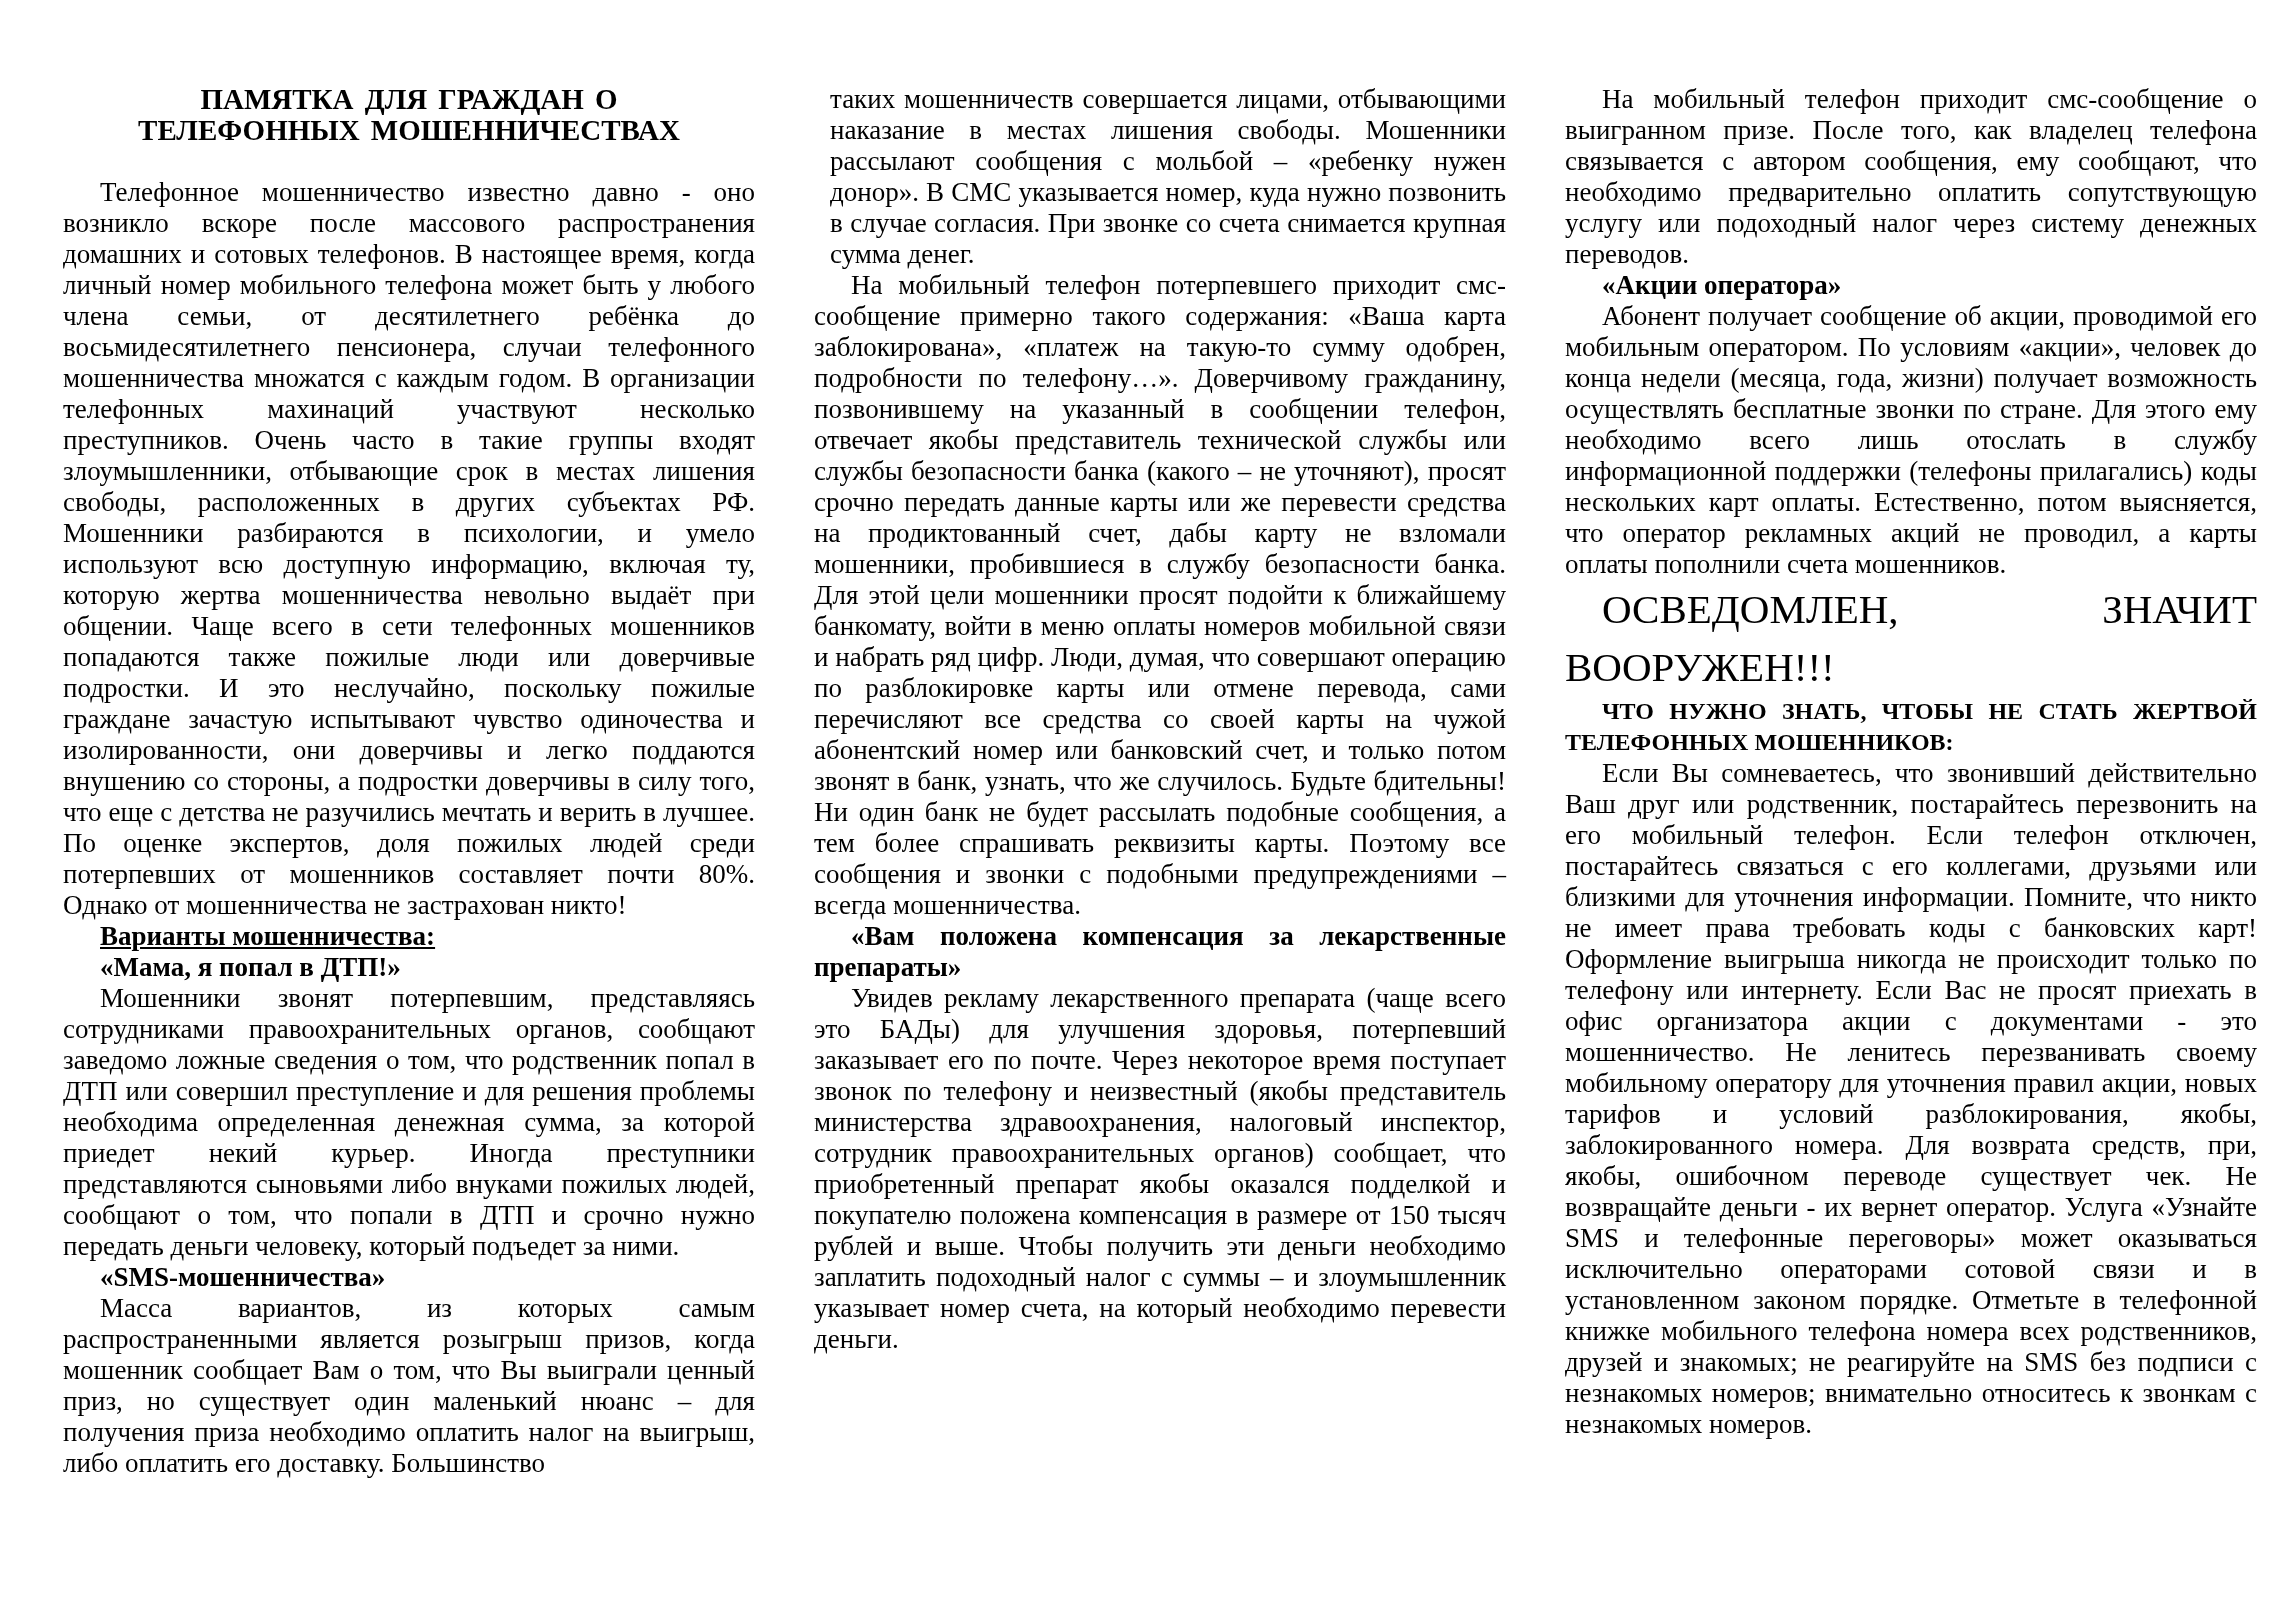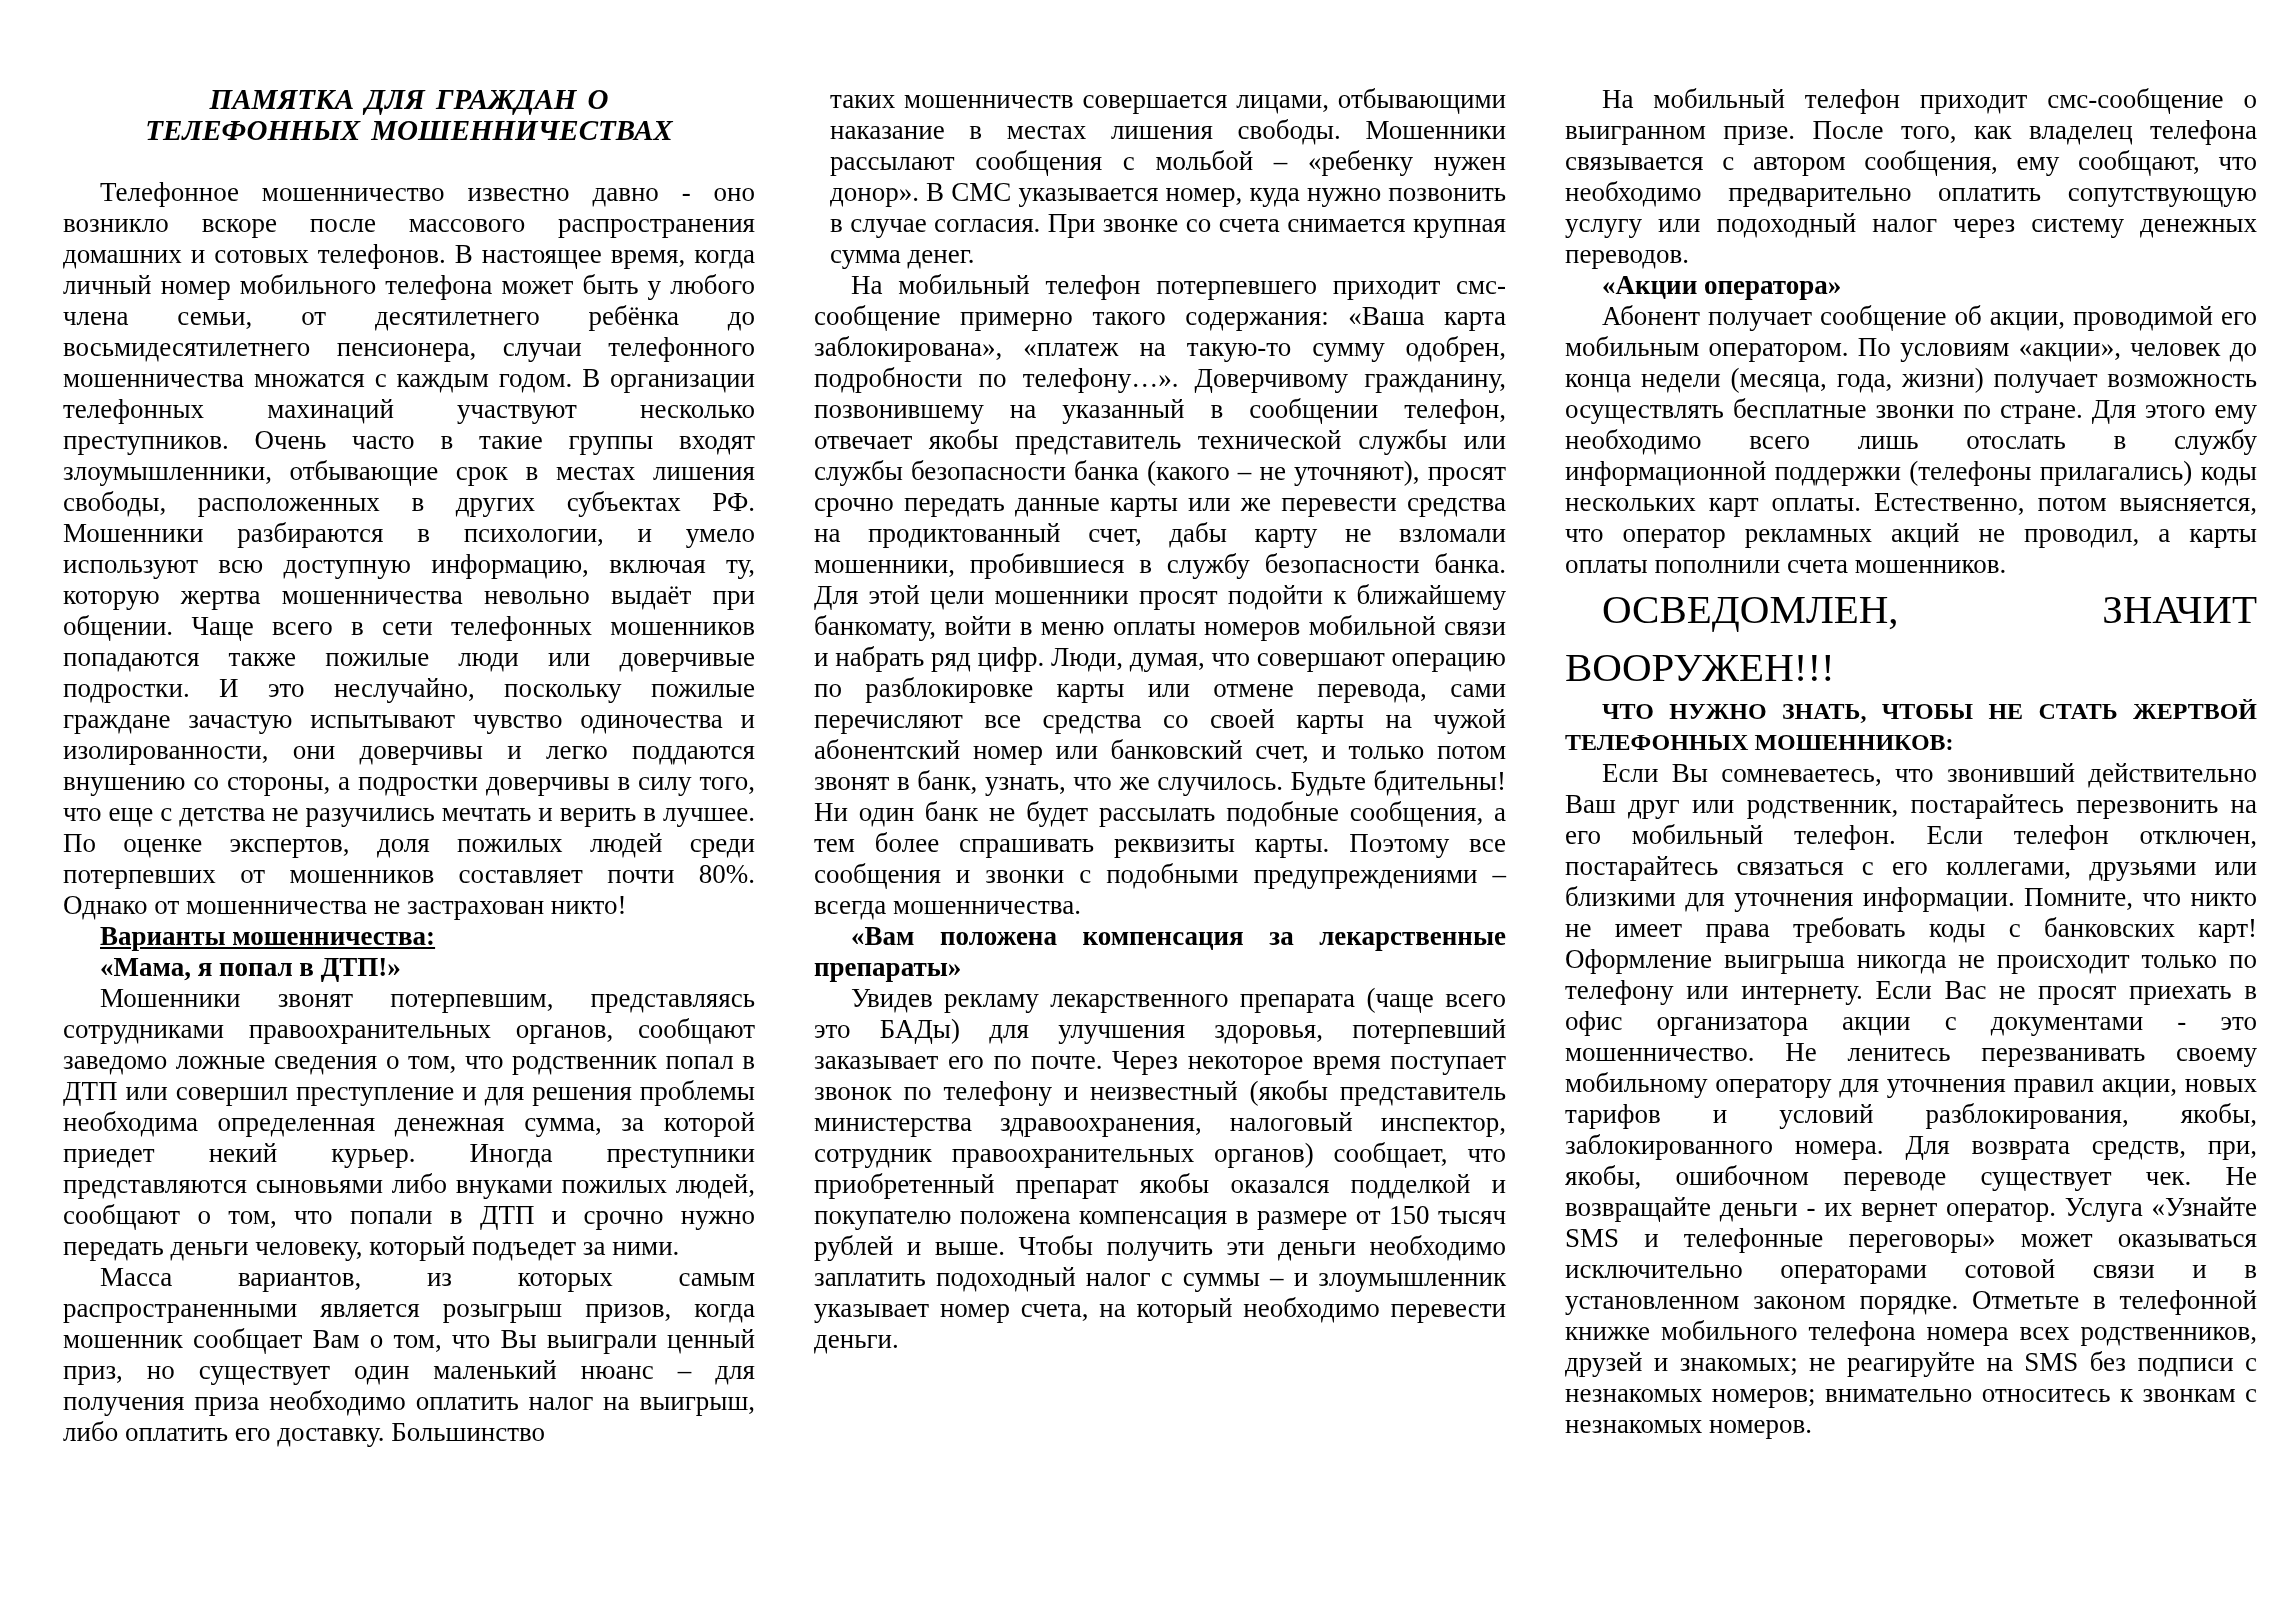--- a/index.html
+++ b/index.html
@@ -49,21 +49,20 @@
     margin: 0 0 31px 0;
     font-size: 29px;
     line-height: 31px;
     font-weight: bold;
     text-align: center;
     text-indent: 0;
   }
   .doc-title .line {
     display: block;
     word-spacing: 3.9px;
-    font-style: italic;
   }
   .slogan {
     margin: 0;
     font-size: 41px;
     line-height: 58px;
     text-align: justify;
     text-indent: 37px;
     font-weight: normal;
   }
   .know-heading {
@@ -82,20 +81,21 @@
 
   <div class="col">
     <h1 class="doc-title">
       <span class="line">ПАМЯТКА ДЛЯ ГРАЖДАН О</span>
       <span class="line">ТЕЛЕФОННЫХ МОШЕННИЧЕСТВАХ</span>
     </h1>
     <p class="para">Телефонное мошенничество известно давно - оно возникло вскоре после массового распространения домашних и сотовых телефонов. В настоящее время, когда личный номер мобильного телефона может быть у любого члена семьи, от десятилетнего ребёнка до восьмидесятилетнего пенсионера, случаи телефонного мошенничества множатся с каждым годом. В организации телефонных махинаций участвуют несколько преступников. Очень часто в такие группы входят злоумышленники, отбывающие срок в местах лишения свободы, расположенных в других субъектах РФ. Мошенники разбираются в психологии, и умело используют всю доступную информацию, включая ту, которую жертва мошенничества невольно выдаёт при общении. Чаще всего в сети телефонных мошенников попадаются также пожилые люди или доверчивые подростки. И это неслучайно, поскольку пожилые граждане зачастую испытывают чувство одиночества и изолированности, они доверчивы и легко поддаются внушению со стороны, а подростки доверчивы в силу того, что еще с детства не разучились мечтать и верить в лучшее. По оценке экспертов, доля пожилых людей среди потерпевших от мошенников составляет почти 80%. Однако от мошенничества не застрахован никто!</p>
     <p class="para heading underline">Варианты мошенничества:</p>
     <p class="para heading">«Мама, я попал в ДТП!»</p>
     <p class="para">Мошенники звонят потерпевшим, представляясь сотрудниками правоохранительных органов, сообщают заведомо ложные сведения о том, что родственник попал в ДТП или совершил преступление и для решения проблемы необходима определенная денежная сумма, за которой приедет некий курьер. Иногда преступники представляются сыновьями либо внуками пожилых людей, сообщают о том, что попали в ДТП и срочно нужно передать деньги человеку, который подъедет за ними.</p>
+    <p class="para heading">«SMS-мошенничества»</p>
     <p class="para">Масса вариантов, из которых самым распространенными является розыгрыш призов, когда мошенник сообщает Вам о том, что Вы выиграли ценный приз, но существует один маленький нюанс – для получения приза необходимо оплатить налог на выигрыш, либо оплатить его доставку. Большинство</p>
   </div>
 
   <div class="col">
     <p class="para cont">таких мошенничеств совершается лицами, отбывающими наказание в местах лишения свободы. Мошенники рассылают сообщения с мольбой – «ребенку нужен донор». В СМС указывается номер, куда нужно позвонить в случае согласия. При звонке со счета снимается крупная сумма денег.</p>
     <p class="para">На мобильный телефон потерпевшего приходит смс-сообщение примерно такого содержания: «Ваша карта заблокирована», «платеж на такую-то сумму одобрен, подробности по телефону…». Доверчивому гражданину, позвонившему на указанный в сообщении телефон, отвечает якобы представитель технической службы или службы безопасности банка (какого – не уточняют), просят срочно передать данные карты или же перевести средства на продиктованный счет, дабы карту не взломали мошенники, пробившиеся в службу безопасности банка. Для этой цели мошенники просят подойти к ближайшему банкомату, войти в меню оплаты номеров мобильной связи и набрать ряд цифр. Люди, думая, что совершают операцию по разблокировке карты или отмене перевода, сами перечисляют все средства со своей карты на чужой абонентский номер или банковский счет, и только потом звонят в банк, узнать, что же случилось. Будьте бдительны! Ни один банк не будет рассылать подобные сообщения, а тем более спрашивать реквизиты карты. Поэтому все сообщения и звонки с подобными предупреждениями – всегда мошенничества.</p>
     <p class="para heading">«Вам положена компенсация за лекарственные препараты»</p>
     <p class="para">Увидев рекламу лекарственного препарата (чаще всего это БАДы) для улучшения здоровья, потерпевший заказывает его по почте. Через некоторое время поступает звонок по телефону и неизвестный (якобы представитель министерства здравоохранения, налоговый инспектор, сотрудник правоохранительных органов) сообщает, что приобретенный препарат якобы оказался подделкой и покупателю положена компенсация в размере от 150 тысяч рублей и выше. Чтобы получить эти деньги необходимо заплатить подоходный налог с суммы – и злоумышленник указывает номер счета, на который необходимо перевести деньги.</p>
   </div>
 

